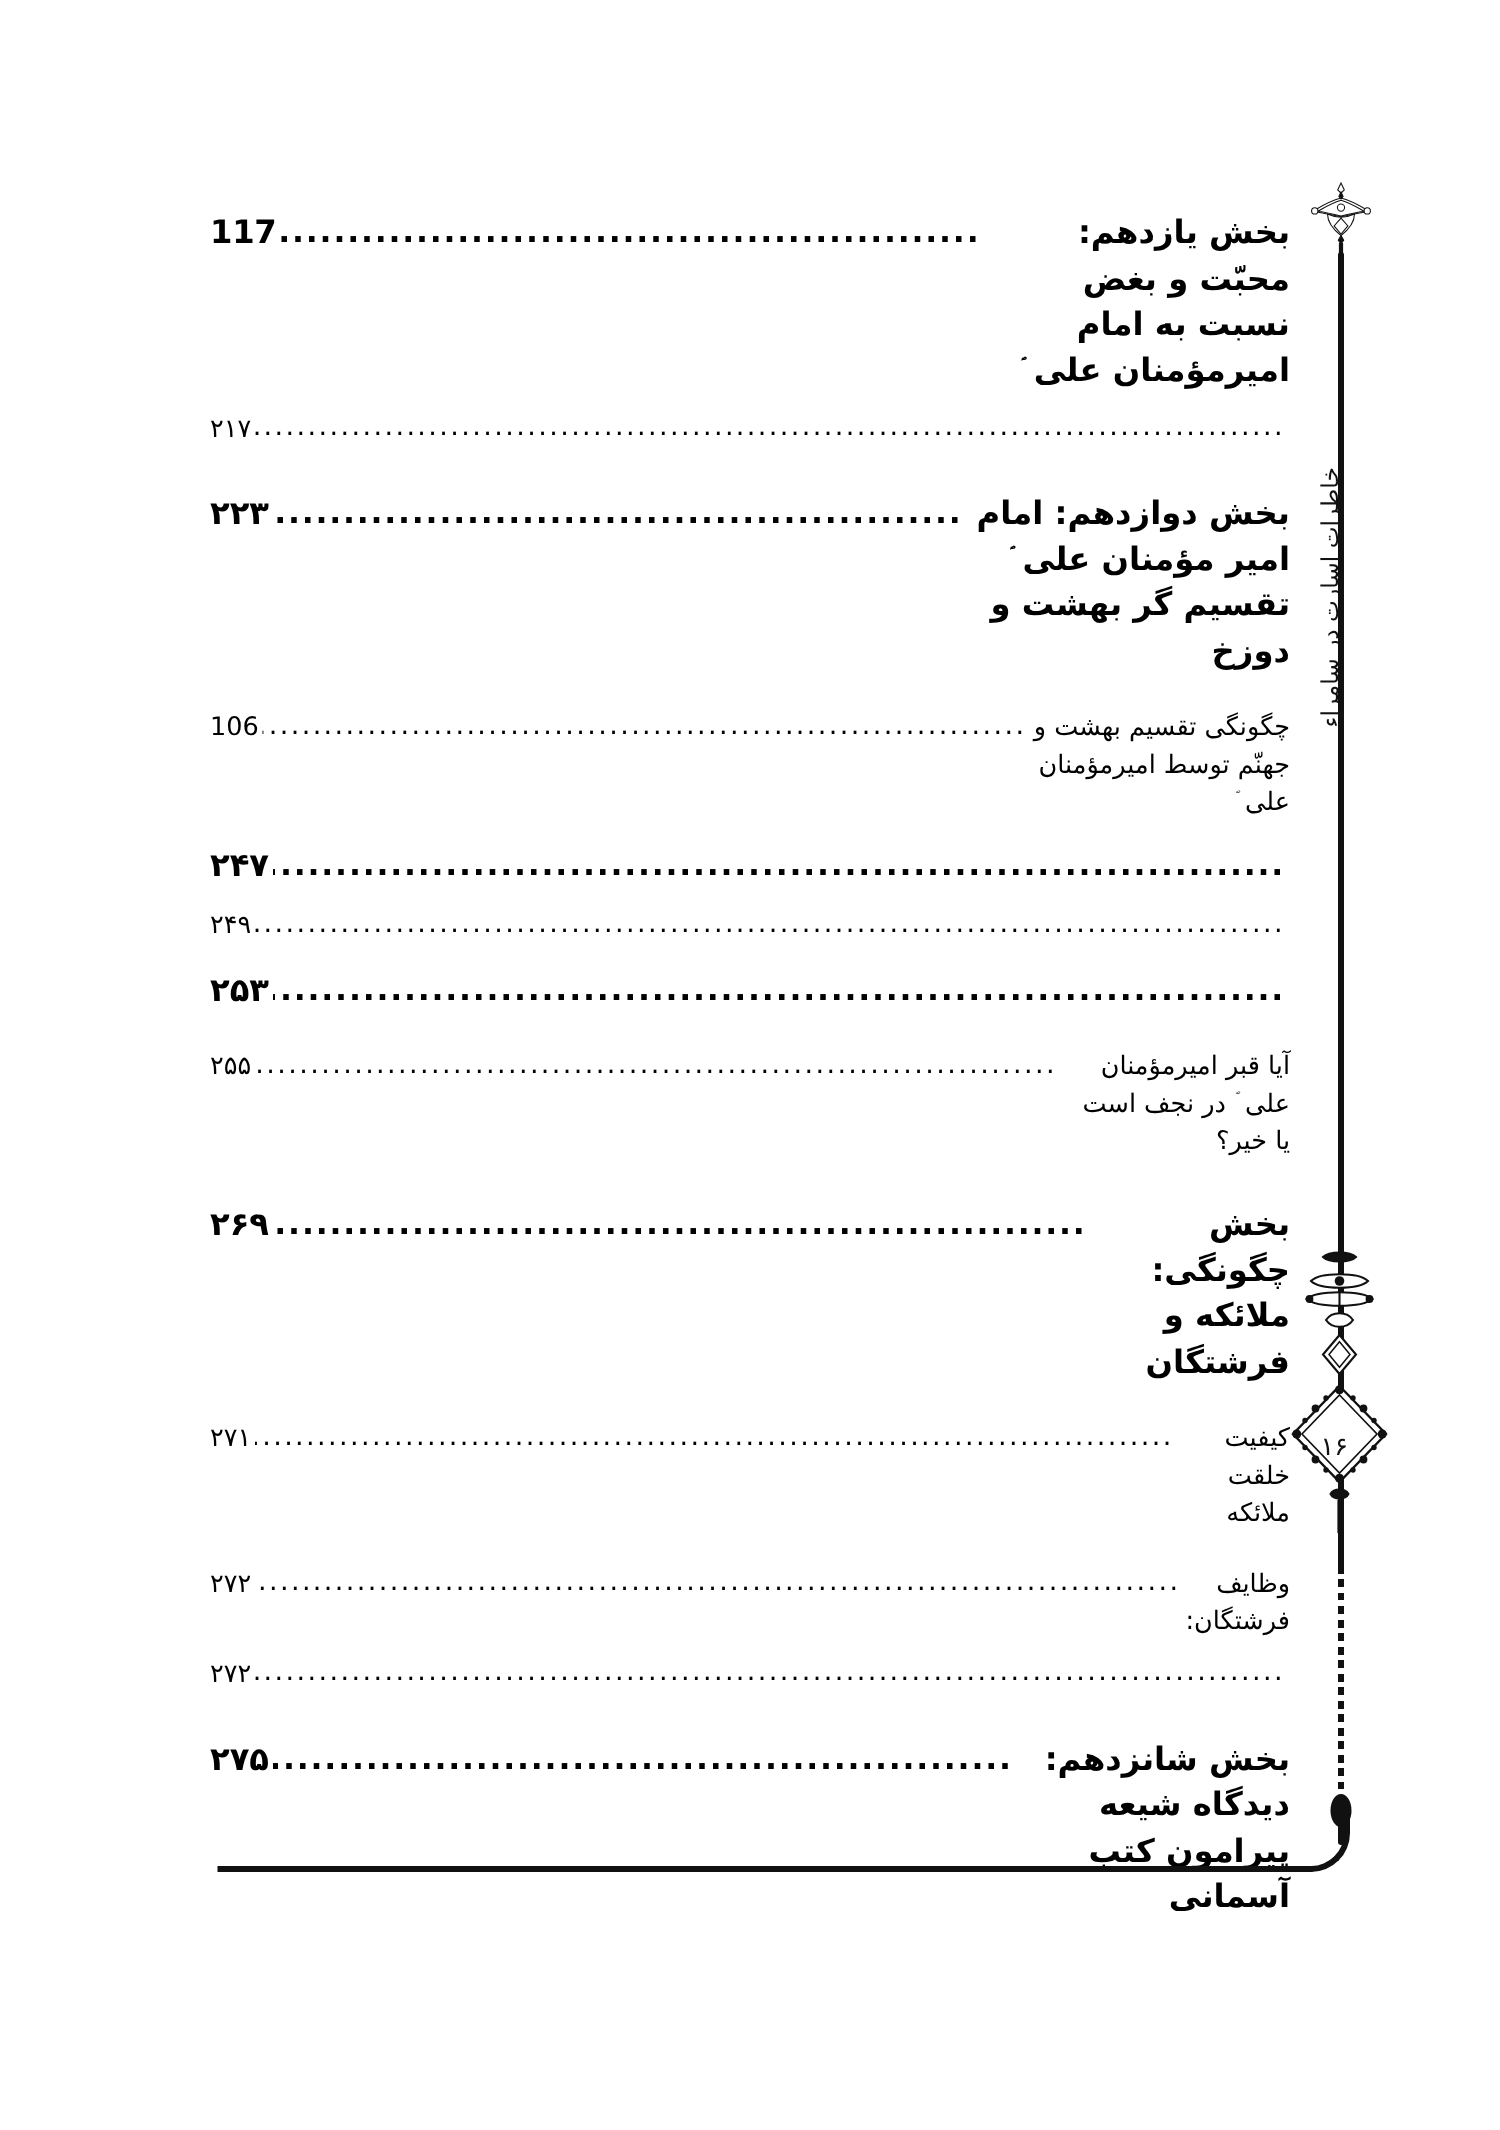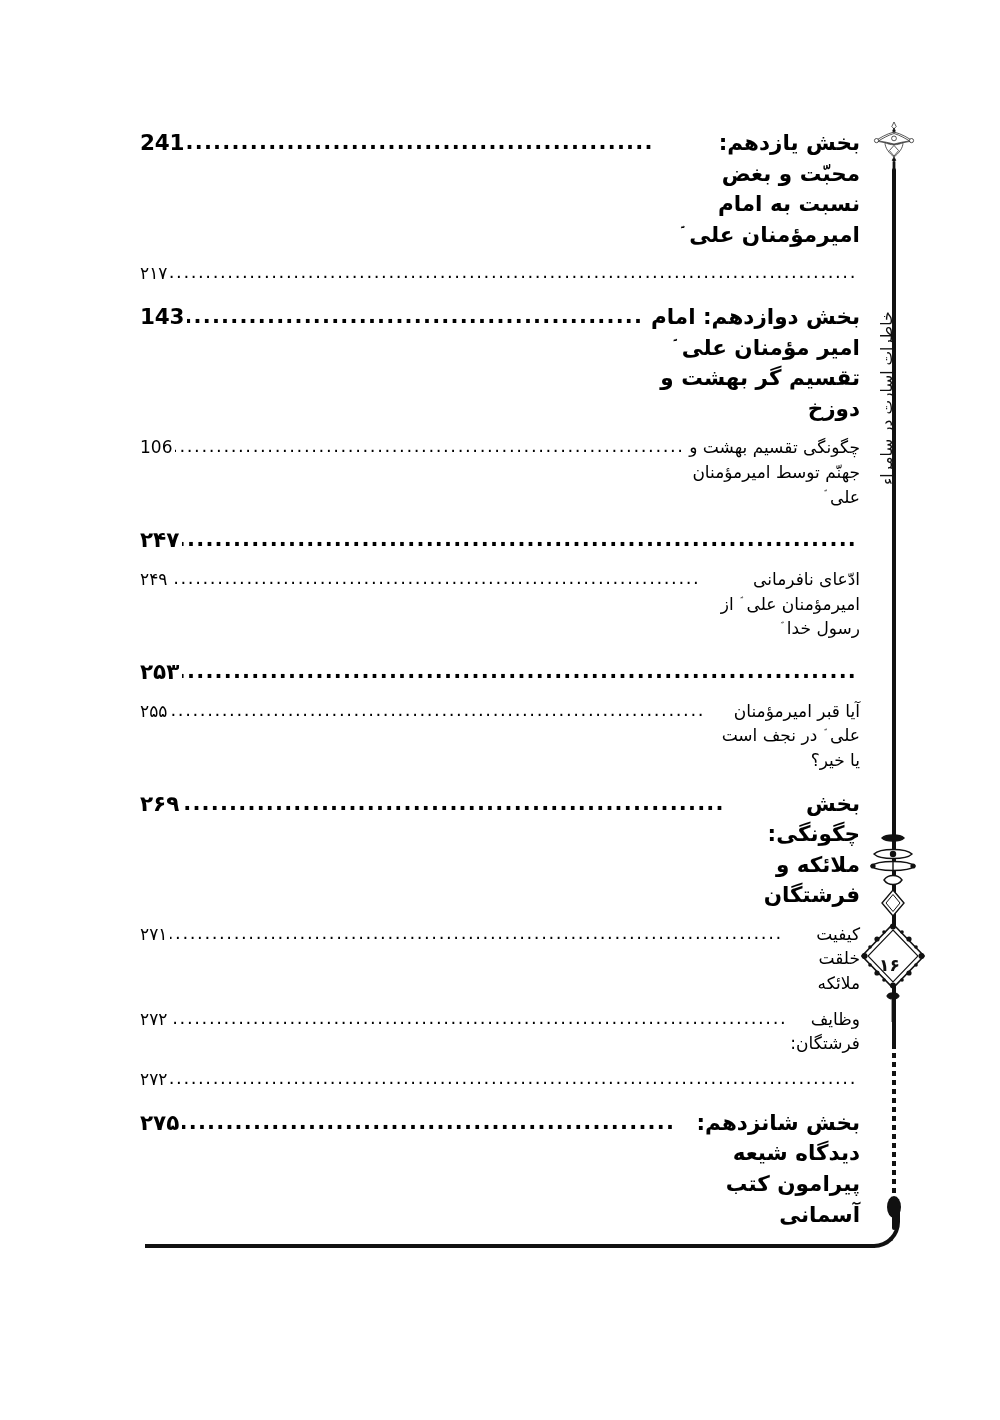--- a/index.html
+++ b/index.html
@@ -56,20 +56,21 @@
   
   .row {
     display: flex;
     flex-direction: row;
     align-items: baseline;
     width: 100%;
   }
   .row .title {
     flex: 0 1 auto;
     white-space: normal;
+    margin-top: 13px;
   }
   .row .leader {
     flex: 1 1 auto;
     overflow: hidden;
     white-space: nowrap;
     margin: 0 3px;
     position: relative;
     top: -1px;
   }
   .row .leader::after {
@@ -167,21 +168,21 @@
     height: 200px;
   }
 
   .page-number-text {
     position: absolute;
     right: 86px;
     top: 955px;
     width: 49px;
     text-align: center;
     font-size: 17px;
-    font-weight: bold;
+    font-weight: normal;
     color: #111;
     direction: rtl;
   }
 
   
   .vtitle {
     position: absolute;
     right: 88px;
     top: 278px;
     width: 34px;
@@ -199,52 +200,51 @@
 </head>
 <body>
 
 <div class="page">
 
   <div class="toc" id="toc-list">
       <div class="entry section">
         <div class="row">
           <span class="title"><span>بخش یازدهم: محبّت و بغض نسبت به امام امیرمؤمنان علی</span> <span class="honorific" title="علیه‌السلام">ؐ</span> </span>
           <span class="leader"></span>
-          <span class="pagenum">241</span>
+          <span class="pagenum">117</span>
         </div>
       </div>
       <div class="entry sub">
         <div class="row">
           <span class="leader"></span>
           <span class="pagenum">۲۱۷</span>
         </div>
       </div>
       <div class="entry section">
         <div class="row">
           <span class="title"><span>بخش دوازدهم: امام امیر مؤمنان علی</span> <span class="honorific" title="علیه‌السلام">ؐ</span> <span>تقسیم گر بهشت و دوزخ</span></span>
           <span class="leader"></span>
-          <span class="pagenum">143</span>
+          <span class="pagenum">۲۲۳</span>
         </div>
       </div>
       <div class="entry sub">
         <div class="row">
           <span class="title"><span>چگونگی تقسیم بهشت و جهنّم توسط امیرمؤمنان علی</span> <span class="honorific" title="علیه‌السلام">ؐ</span> </span>
           <span class="leader"></span>
           <span class="pagenum">106</span>
         </div>
       </div>
       <div class="entry section">
         <div class="row">
           <span class="leader"></span>
           <span class="pagenum">۲۴۷</span>
         </div>
       </div>
       <div class="entry sub">
         <div class="row">
-          <span class="title"><span>ادّعای نافرمانی امیرمؤمنان علی</span> <span class="honorific" title="علیه‌السلام">ؐ</span> <span>از رسول خدا</span> <span class="honorific" title="صلی‌الله‌علیه‌وآله">ؐ</span> </span>
           <span class="leader"></span>
           <span class="pagenum">۲۴۹</span>
         </div>
       </div>
       <div class="entry section">
         <div class="row">
           <span class="leader"></span>
           <span class="pagenum">۲۵۳</span>
         </div>
       </div>

